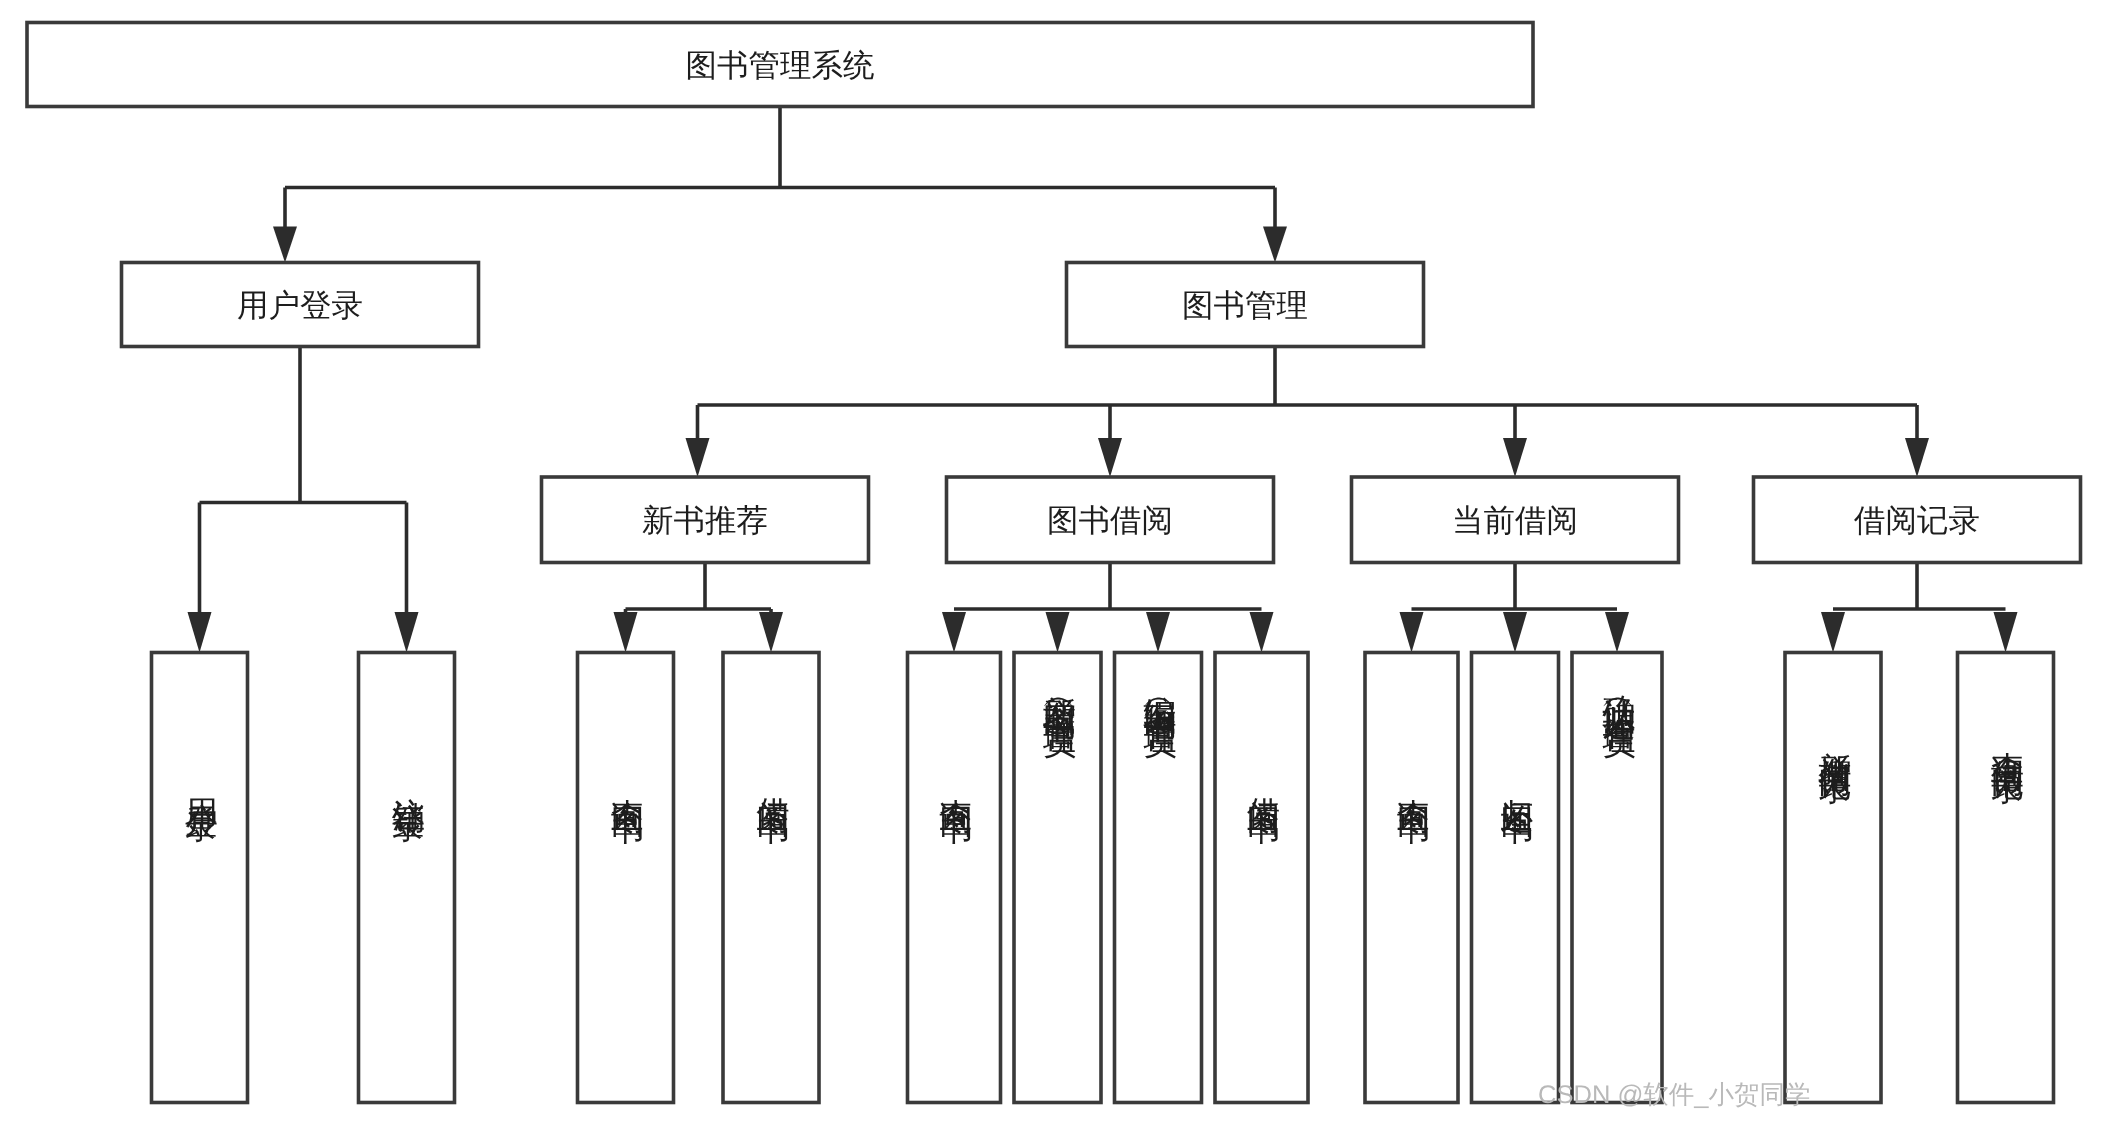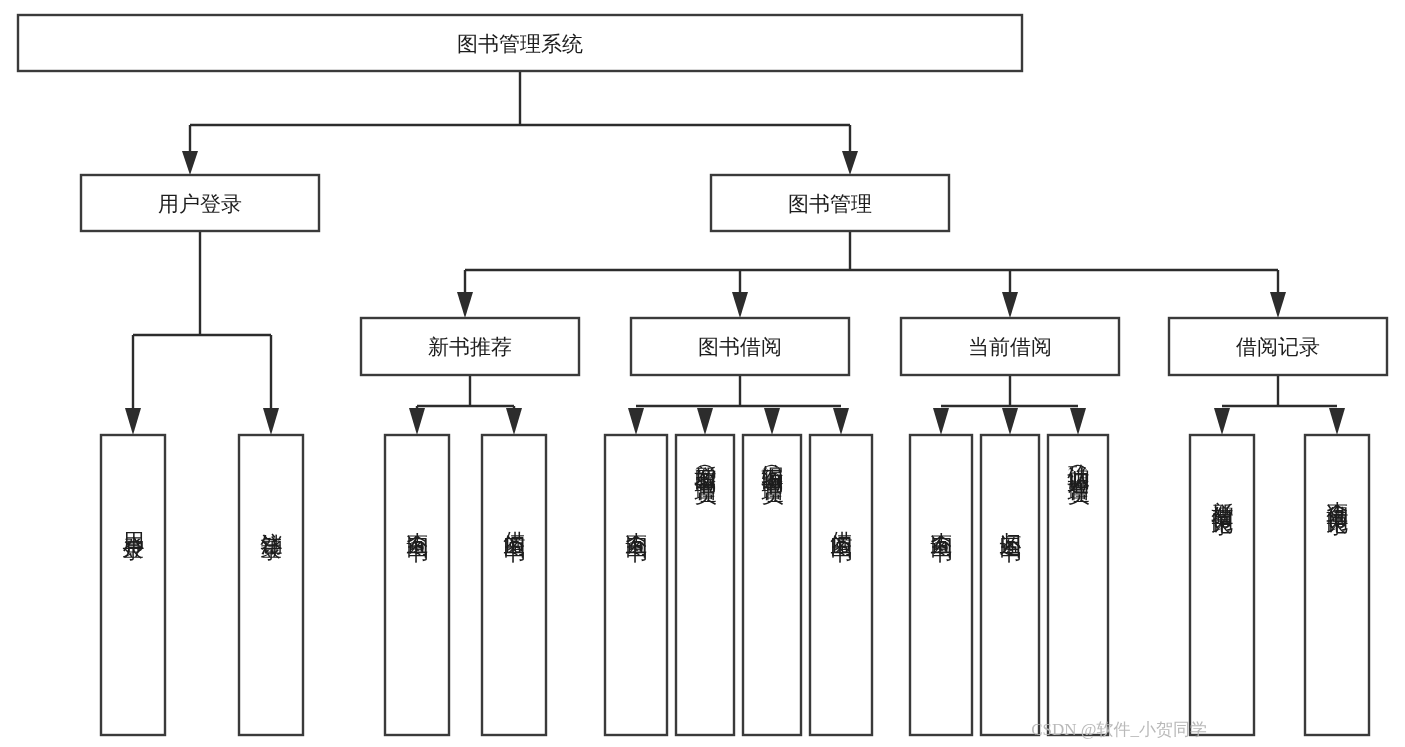--- a/index.html
+++ b/index.html
@@ -59,21 +59,21 @@
     letter-spacing: 3px;
     white-space: nowrap;
     text-align: center;
     pointer-events: none;
     transform: translateX(-50%);
   }
   .watermark {
     position: absolute;
     right: 8px;
     bottom: 6px;
-    font-family: Liberation Serif, serif;
+    font-family: Liberation Sans, sans-serif;
     font-size: 17px;
     color: #b9b9b9;
     white-space: nowrap;
     user-select: none;
     margin-top: 26px;
   }
 </style>
 </head>
 <body>
 

